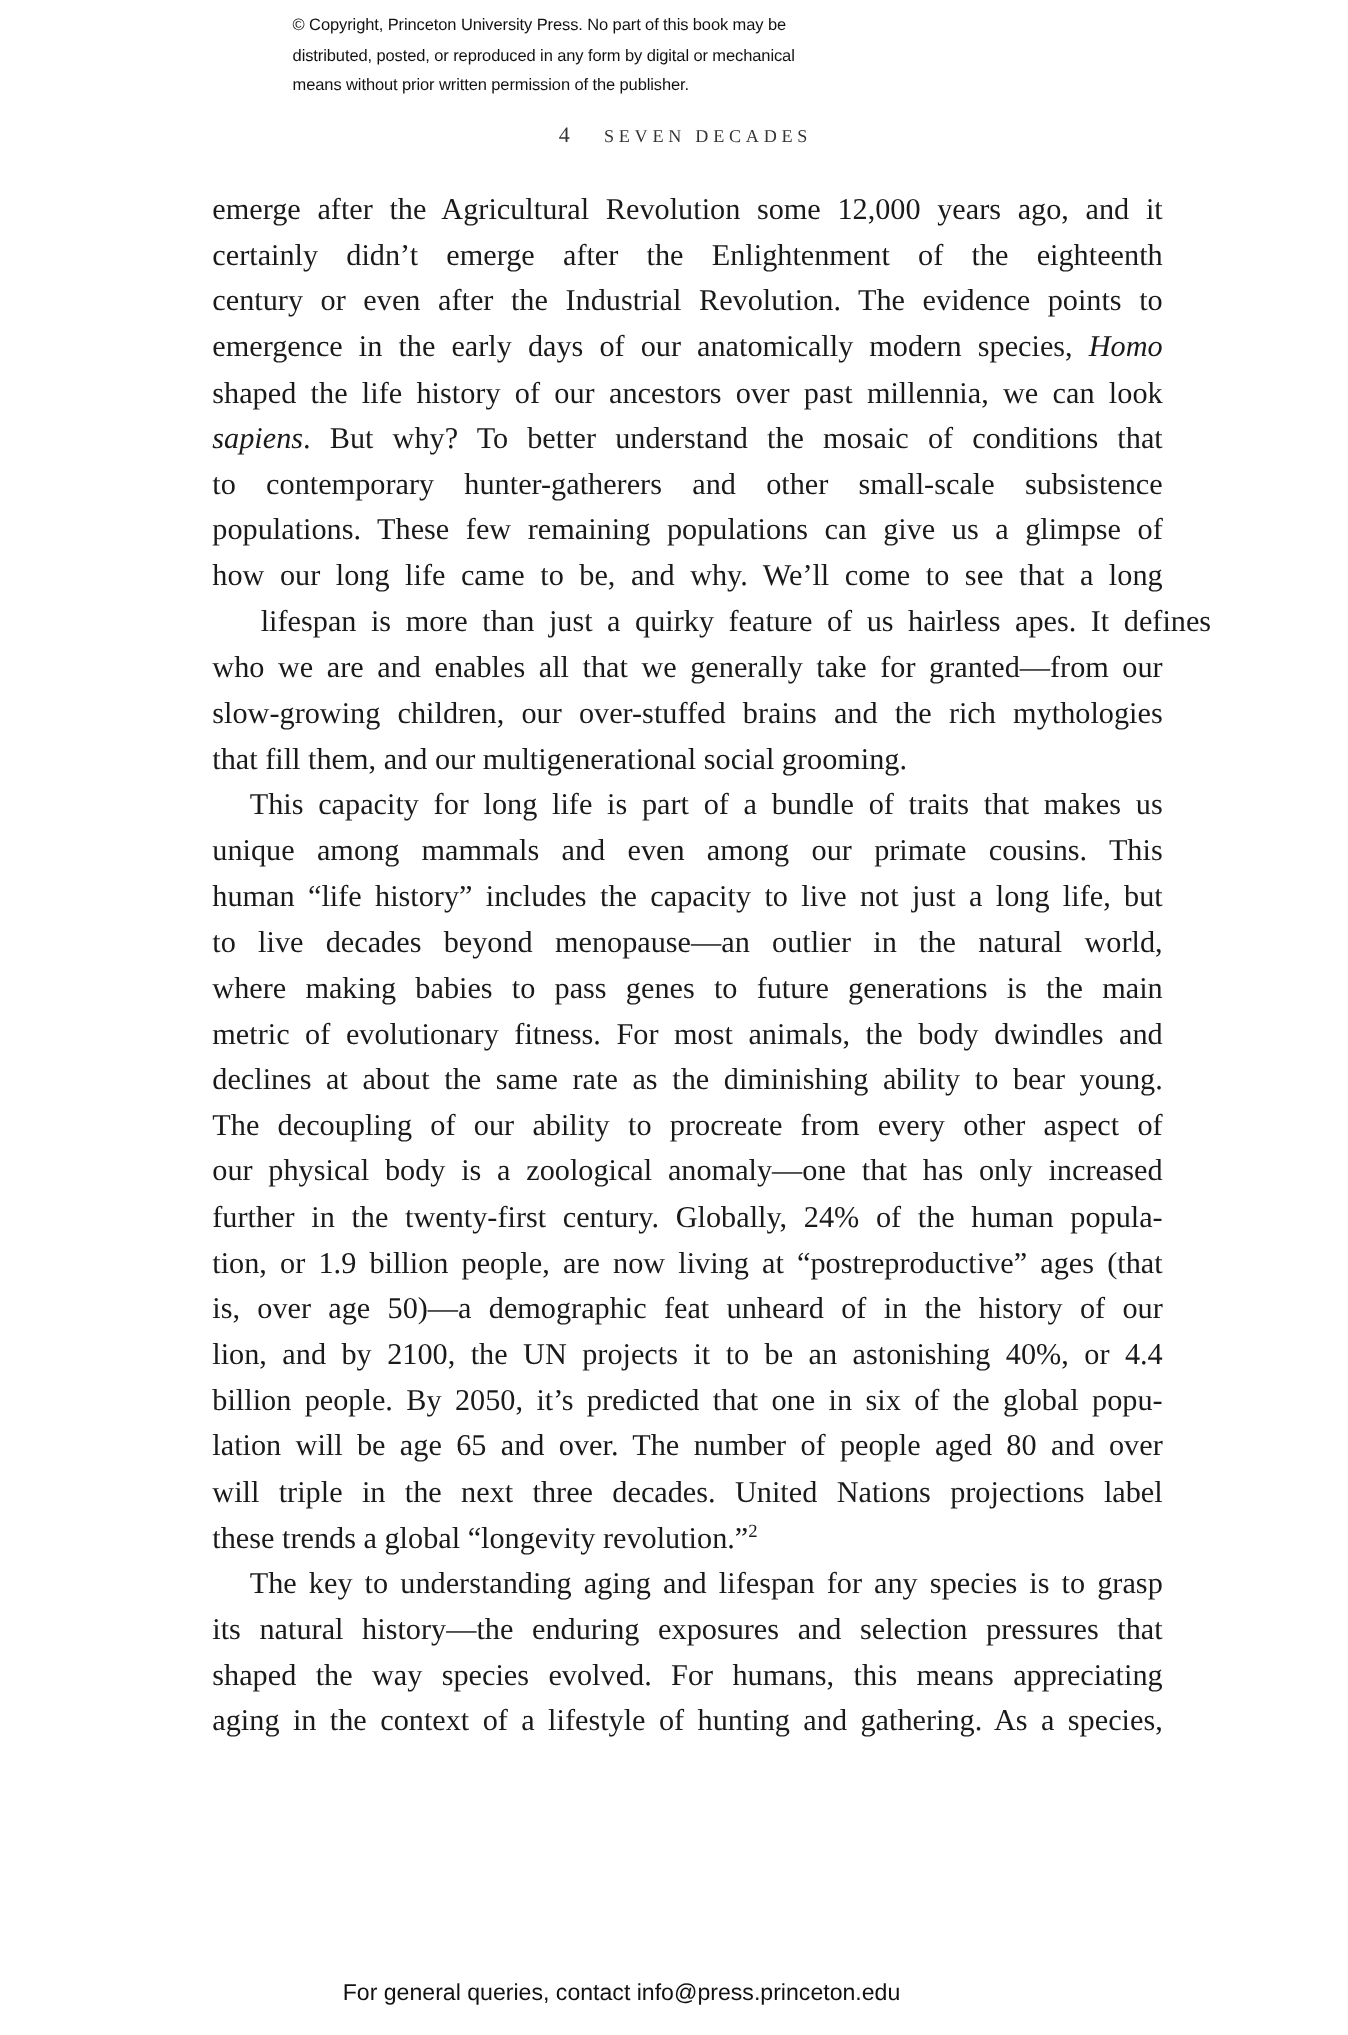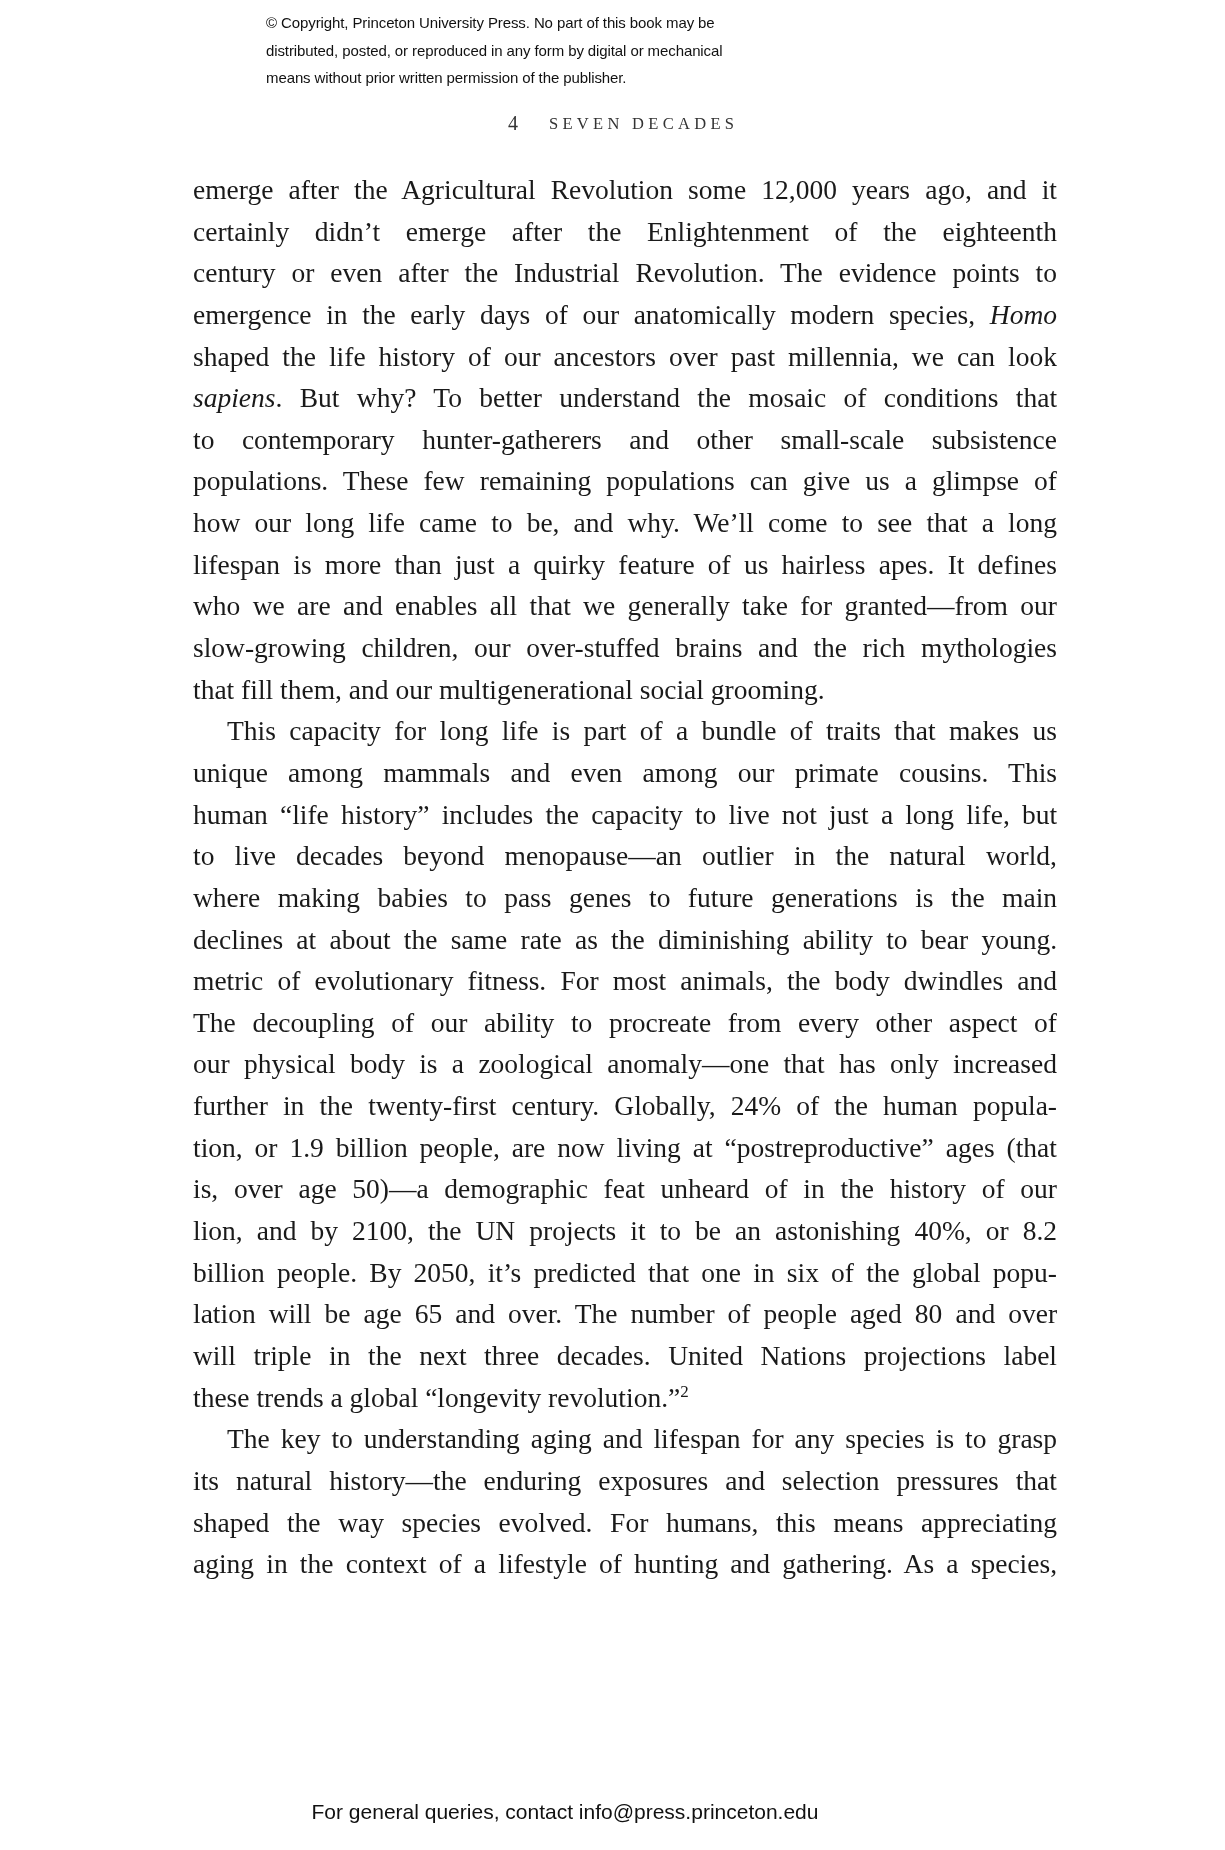--- a/index.html
+++ b/index.html
@@ -49,40 +49,40 @@
   <div>
     <span class="line" style="word-spacing: 8.25px; text-align-last: left;"><span>emerge after the Agricultural Revolution some 12,000 years ago, and it</span></span>
     <span class="line" style="word-spacing: 18.78px; text-align-last: left;"><span>certainly didn’t emerge after the Enlightenment of the eighteenth</span></span>
     <span class="line" style="word-spacing: 9.09px; text-align-last: left;"><span>century or even after the Industrial Revolution. The evidence points to</span></span>
     <span class="line" style="word-spacing: 7.72px; text-align-last: left;"><span>emergence in the early days of our anatomically modern species, </span><i>Homo</i></span>
     <span class="line" style="word-spacing: 6.13px; text-align-last: left;"><span>shaped the life history of our ancestors over past millennia, we can look</span></span>
     <span class="line" style="word-spacing: 10.5px; text-align-last: left;"><i>sapiens</i><span>. But why? To better understand the mosaic of conditions that</span></span>
     <span class="line" style="word-spacing: 20.64px; text-align-last: left;"><span>to contemporary hunter-gatherers and other small-scale subsistence</span></span>
     <span class="line" style="word-spacing: 8.17px; text-align-last: left;"><span>populations. These few remaining populations can give us a glimpse of</span></span>
     <span class="line" style="word-spacing: 7.24px; text-align-last: left;"><span>how our long life came to be, and why. We’ll come to see that a long</span></span>
-    <span class="line" style="word-spacing: 6.31px; text-align-last: left;"><span>lifespan is more than just a quirky feature of us hairless apes. It defines</span></span>
+    <span class="line" style="word-spacing: 6.31px; text-align-last: left; margin-left: 44px;"><span>lifespan is more than just a quirky feature of us hairless apes. It defines</span></span>
     <span class="line" style="word-spacing: 5.44px; text-align-last: left;"><span>who we are and enables all that we generally take for granted—from our</span></span>
     <span class="line" style="word-spacing: 8.75px; text-align-last: left;"><span>slow-growing children, our over-stuffed brains and the rich mythologies</span></span>
     <span class="line last" style="word-spacing: 0px; text-align-last: left;"><span>that fill them, and our multigenerational social grooming.</span></span>
   </div>
 
   <div>
     <span class="line indent" style="word-spacing: 6.48px; text-align-last: left;"><span>This capacity for long life is part of a bundle of traits that makes us</span></span>
     <span class="line" style="word-spacing: 13.4px; text-align-last: left;"><span>unique among mammals and even among our primate cousins. This</span></span>
     <span class="line" style="word-spacing: 5.25px; text-align-last: left;"><span>human “life history” includes the capacity to live not just a long life, but</span></span>
     <span class="line" style="word-spacing: 13.35px; text-align-last: left;"><span>to live decades beyond menopause—an outlier in the natural world,</span></span>
     <span class="line" style="word-spacing: 10.58px; text-align-last: left;"><span>where making babies to pass genes to future generations is the main</span></span>
+    <span class="line" style="word-spacing: 7.27px; text-align-last: left;"><span>metric of evolutionary fitness. For most animals, the body dwindles and</span></span>
     <span class="line" style="word-spacing: 6.39px; text-align-last: left;"><span>declines at about the same rate as the diminishing ability to bear young.</span></span>
-    <span class="line" style="word-spacing: 7.27px; text-align-last: left;"><span>metric of evolutionary fitness. For most animals, the body dwindles and</span></span>
     <span class="line" style="word-spacing: 9.75px; text-align-last: left;"><span>The decoupling of our ability to procreate from every other aspect of</span></span>
     <span class="line" style="word-spacing: 7.43px; text-align-last: left;"><span>our physical body is a zoological anomaly—one that has only increased</span></span>
     <span class="line" style="word-spacing: 8.25px; text-align-last: left;"><span>further in the twenty-first century. Globally, 24% of the human popula-</span></span>
     <span class="line" style="word-spacing: 5.09px; text-align-last: left;"><span>tion, or 1.9 billion people, are now living at “postreproductive” ages (that</span></span>
     <span class="line" style="word-spacing: 8.81px; text-align-last: left;"><span>is, over age 50)—a demographic feat unheard of in the history of our</span></span>
-    <span class="line" style="word-spacing: 7.16px; text-align-last: left;"><span>lion, and by 2100, the UN projects it to be an astonishing 40%, or 8.2</span></span>
+    <span class="line" style="word-spacing: 7.16px; text-align-last: left;"><span>lion, and by 2100, the UN projects it to be an astonishing 40%, or 4.4</span></span>
     <span class="line" style="word-spacing: 5.3px; text-align-last: left;"><span>billion people. By 2050, it’s predicted that one in six of the global popu-</span></span>
     <span class="line" style="word-spacing: 6.17px; text-align-last: left;"><span>lation will be age 65 and over. The number of people aged 80 and over</span></span>
     <span class="line" style="word-spacing: 10.72px; text-align-last: left;"><span>will triple in the next three decades. United Nations projections label</span></span>
     <span class="line last" style="word-spacing: 0px; text-align-last: left;"><span>these trends a global “longevity revolution.”</span><sup class="footnote-ref">2</sup></span>
   </div>
 
   <div>
     <span class="line indent" style="word-spacing: 4.13px; text-align-last: left;"><span>The key to understanding aging and lifespan for any species is to grasp</span></span>
     <span class="line" style="word-spacing: 10.05px; text-align-last: left;"><span>its natural history—the enduring exposures and selection pressures that</span></span>
     <span class="line" style="word-spacing: 10.72px; text-align-last: left;"><span>shaped the way species evolved. For humans, this means appreciating</span></span>

